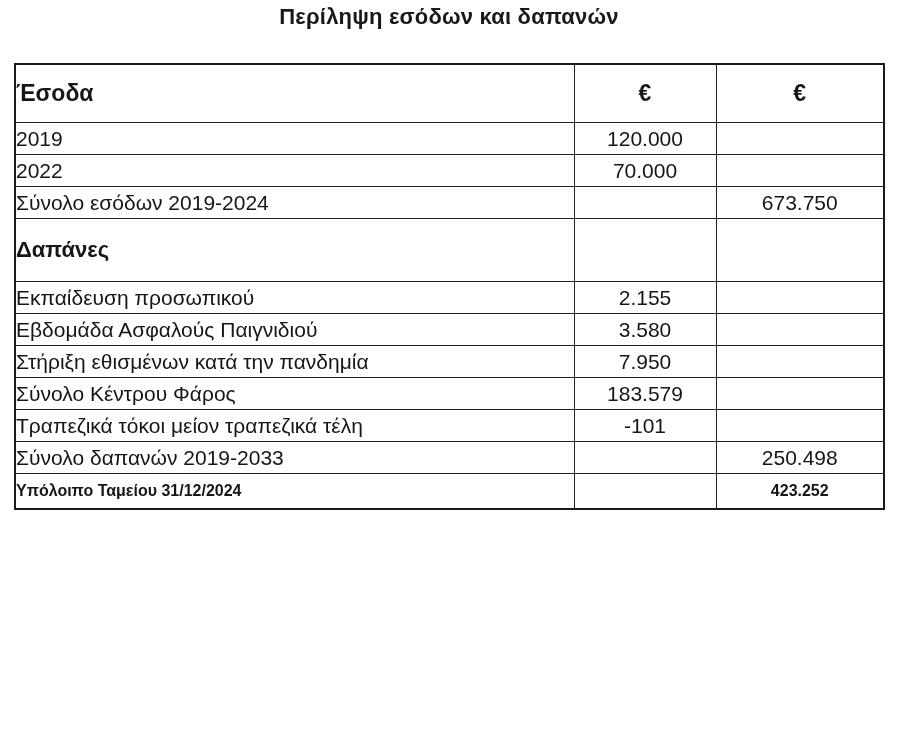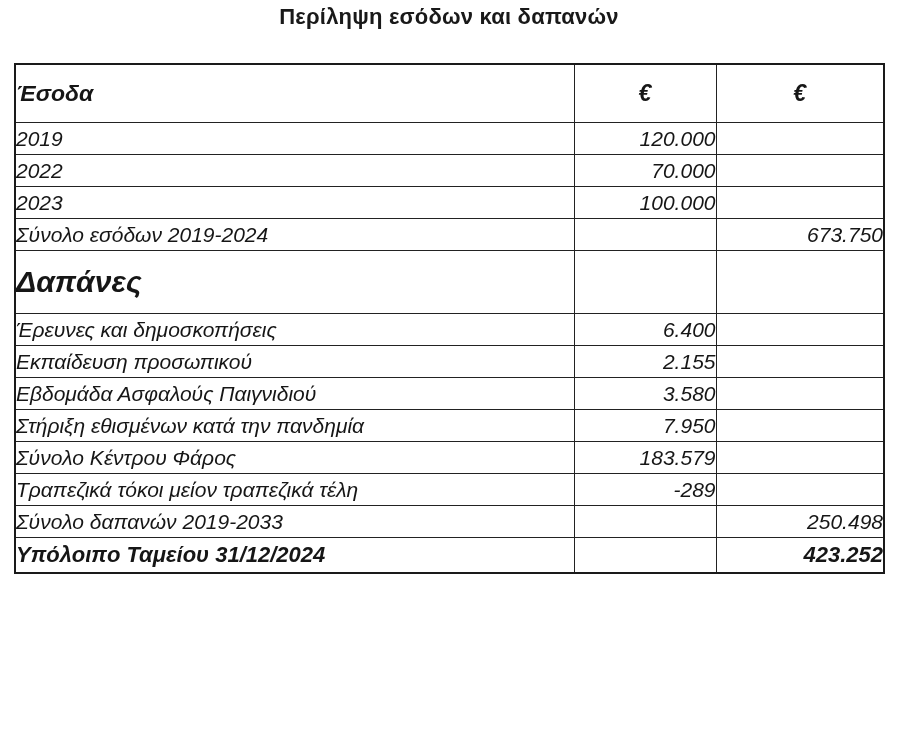--- a/index.html
+++ b/index.html
@@ -42,30 +42,29 @@
   }
   table.summary col.c-label { width: 559px; }
   table.summary col.c-amt1  { width: 142px; }
   table.summary col.c-amt2  { width: 168px; }
   table.summary td, table.summary th {
     border: 1.5px solid #222222;
     padding: 0;
     vertical-align: middle;
     overflow: hidden;
     white-space: nowrap;
-    font-style: italic;
   }
   table.summary { border: 2px solid #1a1a1a; }
   .cell-label { text-align: left; padding-left: 21px; }
-  .cell-amt   { text-align: right; padding-right: 10px; }
+  .cell-amt   { text-align: center; padding-right: 10px; }
   .cell-euro  { text-align: center; font-weight: bold; font-size: 22px; }
   tr.r-header  td { height: 57px; font-weight: bold; font-size: 23px; }
   tr.r-normal  td { height: 31px; }
-  tr.r-section td { height: 62px; font-weight: bold; font-size: 30px; }
-  tr.r-grand   td { height: 34px; font-weight: bold; font-size: 22px; }
+  tr.r-section td { height: 62px; font-weight: bold; font-size: 22px; }
+  tr.r-grand   td { height: 34px; font-weight: bold; font-size: 16px; }
 </style>
 </head>
 <body>
 
 <div class="page">
 
   <div class="doc-title">Περίληψη εσόδων και δαπανών</div>
 
   <table class="summary">
     <colgroup>
@@ -83,43 +82,33 @@
       <tr class="r-normal">
         <td class="cell-label">2019</td>
         <td class="cell-amt">120.000</td>
         <td class="cell-amt"></td>
       </tr>
       <tr class="r-normal">
         <td class="cell-label">2022</td>
         <td class="cell-amt">70.000</td>
         <td class="cell-amt"></td>
       </tr>
-      <tr class="r-normal">
-        <td class="cell-label">2023</td>
-        <td class="cell-amt">100.000</td>
-        <td class="cell-amt"></td>
-      </tr>
 
       <tr class="r-normal">
         <td class="cell-label">Σύνολο εσόδων 2019-2024</td>
         <td class="cell-amt"></td>
         <td class="cell-amt">673.750</td>
       </tr>
 
       <tr class="r-section">
         <td class="cell-label">Δαπάνες</td>
         <td class="cell-amt"></td>
         <td class="cell-amt"></td>
       </tr>
 
-      <tr class="r-normal">
-        <td class="cell-label">Έρευνες και δημοσκοπήσεις</td>
-        <td class="cell-amt">6.400</td>
-        <td class="cell-amt"></td>
-      </tr>
       <tr class="r-normal">
         <td class="cell-label">Εκπαίδευση προσωπικού</td>
         <td class="cell-amt">2.155</td>
         <td class="cell-amt"></td>
       </tr>
       <tr class="r-normal">
         <td class="cell-label">Εβδομάδα Ασφαλούς Παιγνιδιού</td>
         <td class="cell-amt">3.580</td>
         <td class="cell-amt"></td>
       </tr>
@@ -128,21 +117,21 @@
         <td class="cell-amt">7.950</td>
         <td class="cell-amt"></td>
       </tr>
       <tr class="r-normal">
         <td class="cell-label">Σύνολο Κέντρου Φάρος</td>
         <td class="cell-amt">183.579</td>
         <td class="cell-amt"></td>
       </tr>
       <tr class="r-normal">
         <td class="cell-label">Τραπεζικά τόκοι μείον τραπεζικά τέλη</td>
-        <td class="cell-amt">-289</td>
+        <td class="cell-amt">-101</td>
         <td class="cell-amt"></td>
       </tr>
 
       <tr class="r-normal">
         <td class="cell-label">Σύνολο δαπανών 2019-2033</td>
         <td class="cell-amt"></td>
         <td class="cell-amt">250.498</td>
       </tr>
 
       <tr class="r-grand">

